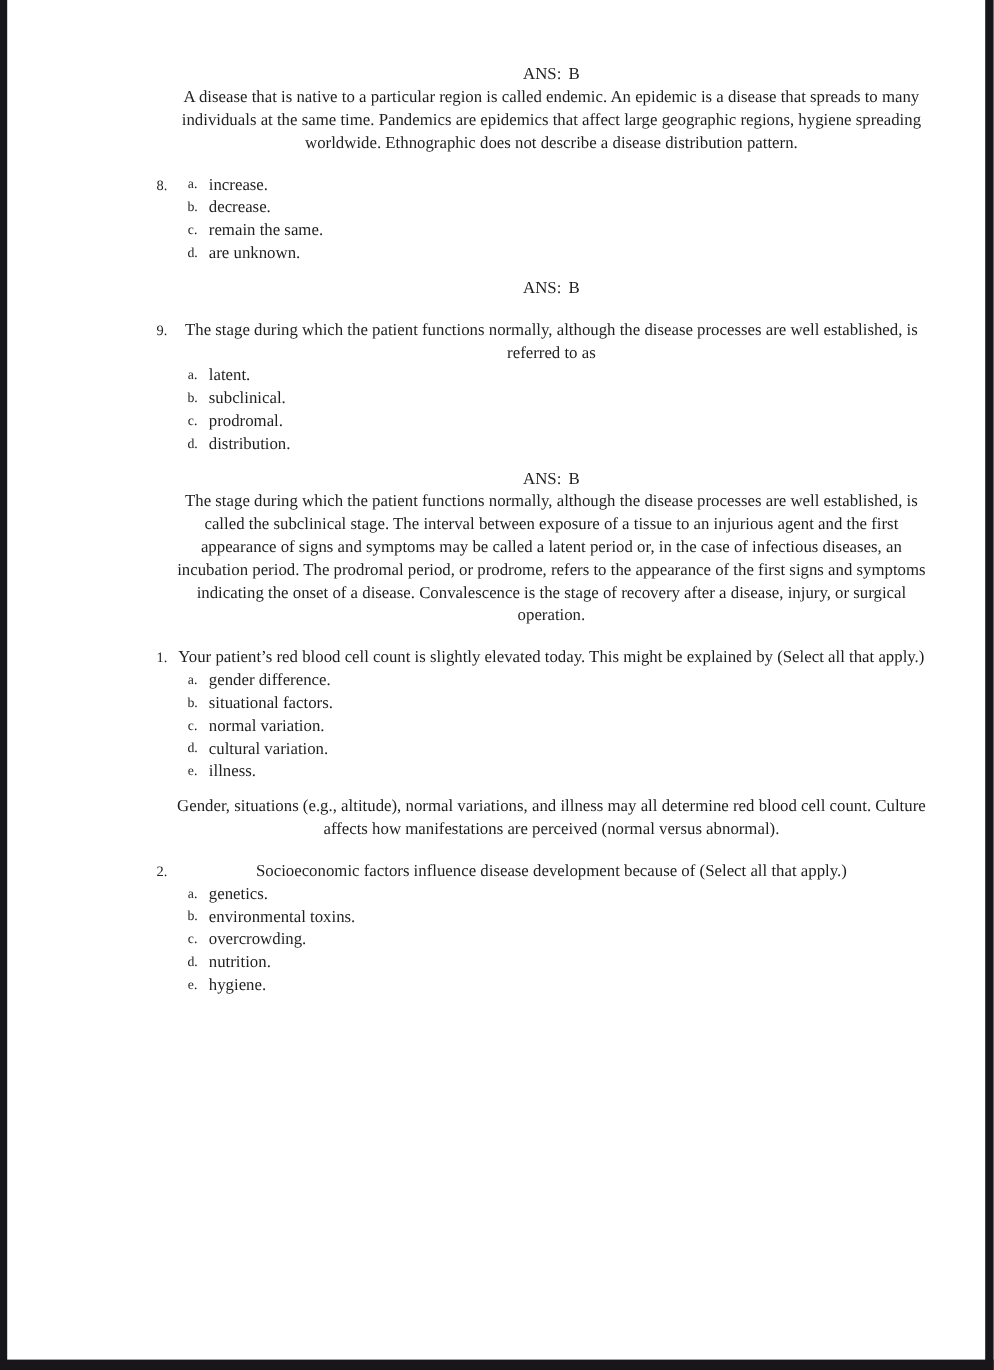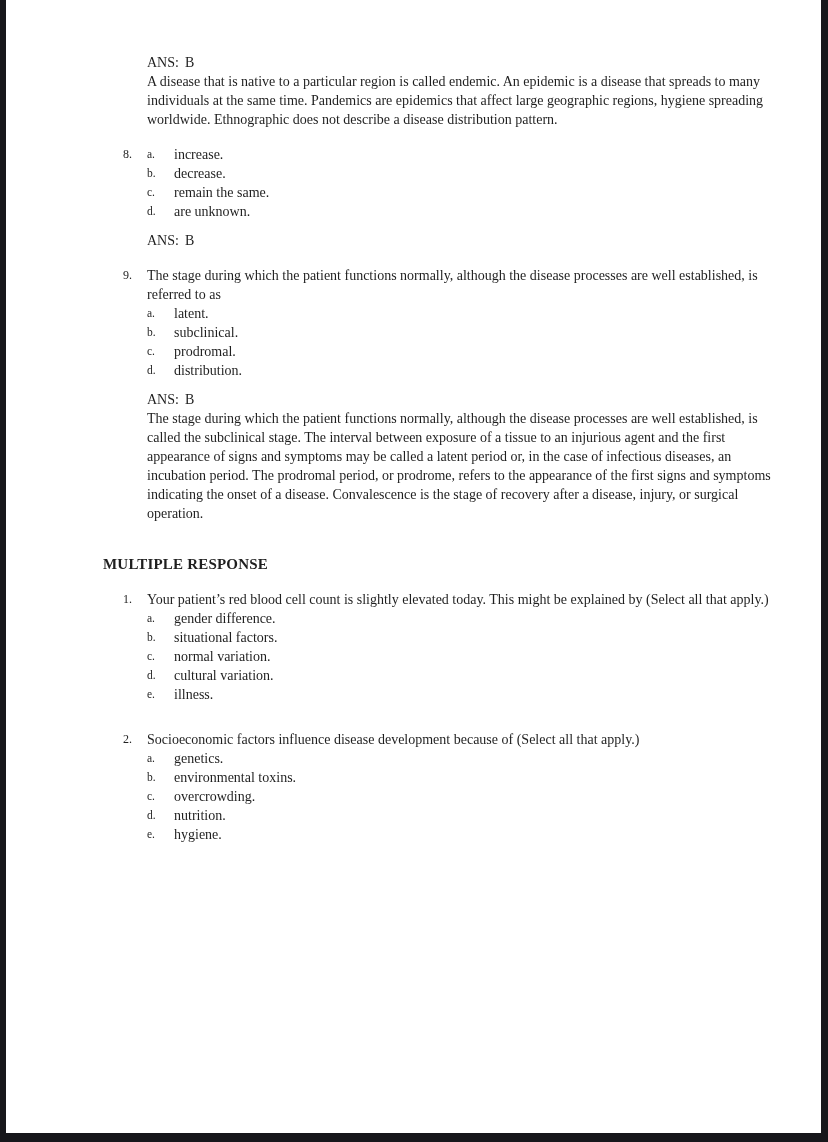--- a/index.html
+++ b/index.html
@@ -15,20 +15,21 @@
   .edge-left   { left: 0; top: 0; width: 6px; height: 1142px; }
   .edge-right  { right: 0; top: 0; width: 7px; height: 1142px; }
   .edge-bottom { left: 0; bottom: 0; width: 828px; height: 9px; }
 
   .content {
     position: absolute;
     left: 103px; top: 53px;
     width: 680px;
     font-size: 14px;
     line-height: 19px;
+    text-align: center;
   }
   .question { display: flex; margin-top: 16px; }
   .q-num {
     flex: none;
     width: 44px;
     padding-left: 20px;
     box-sizing: border-box;
     font-size: 12px;
   }
   .q-body { width: 625px; }
@@ -117,21 +118,20 @@
         <span class="opt-letter">d.</span>
         <span class="opt-text">distribution.</span>
       </div>
       <div class="answer-block">
         <div class="ans-line"><span class="ans-label">ANS:</span><span class="ans-value">B</span></div>
         <div class="rationale">The stage during which the patient functions normally, although the disease processes are well established, is called the subclinical stage. The interval between exposure of a tissue to an injurious agent and the first appearance of signs and symptoms may be called a latent period or, in the case of infectious diseases, an incubation period. The prodromal period, or prodrome, refers to the appearance of the first signs and symptoms indicating the onset of a disease. Convalescence is the stage of recovery after a disease, injury, or surgical operation.</div>
       </div>
     </div>
   </div>
 
-  <div class="section-heading">MULTIPLE RESPONSE</div>
 
   <div class="question">
     <span class="q-num">1.</span>
     <div class="q-body">
       <div class="q-stem"><span>Your patient’s red blood cell count is slightly elevated today. This might be explained by (</span><span class="ital">Select all that apply.</span><span>)</span></div>
       <div class="option">
         <span class="opt-letter">a.</span>
         <span class="opt-text">gender difference.</span>
       </div>
       <div class="option">
@@ -144,20 +144,21 @@
       </div>
       <div class="option">
         <span class="opt-letter">d.</span>
         <span class="opt-text">cultural variation.</span>
       </div>
       <div class="option">
         <span class="opt-letter">e.</span>
         <span class="opt-text">illness.</span>
       </div>
       <div class="answer-block">
+        <div class="rationale"><span>Gender, situations (e.g., altitude), normal variations, and illness may all determine red blood cell count. Culture affects how manifestations are </span><span class="ital">perceived</span><span> (normal versus abnormal).</span></div>
       </div>
     </div>
   </div>
 
   <div class="question">
     <span class="q-num">2.</span>
     <div class="q-body">
       <div class="q-stem"><span>Socioeconomic factors influence disease development because of (</span><span class="ital">Select all that apply.</span><span>)</span></div>
       <div class="option">
         <span class="opt-letter">a.</span>

